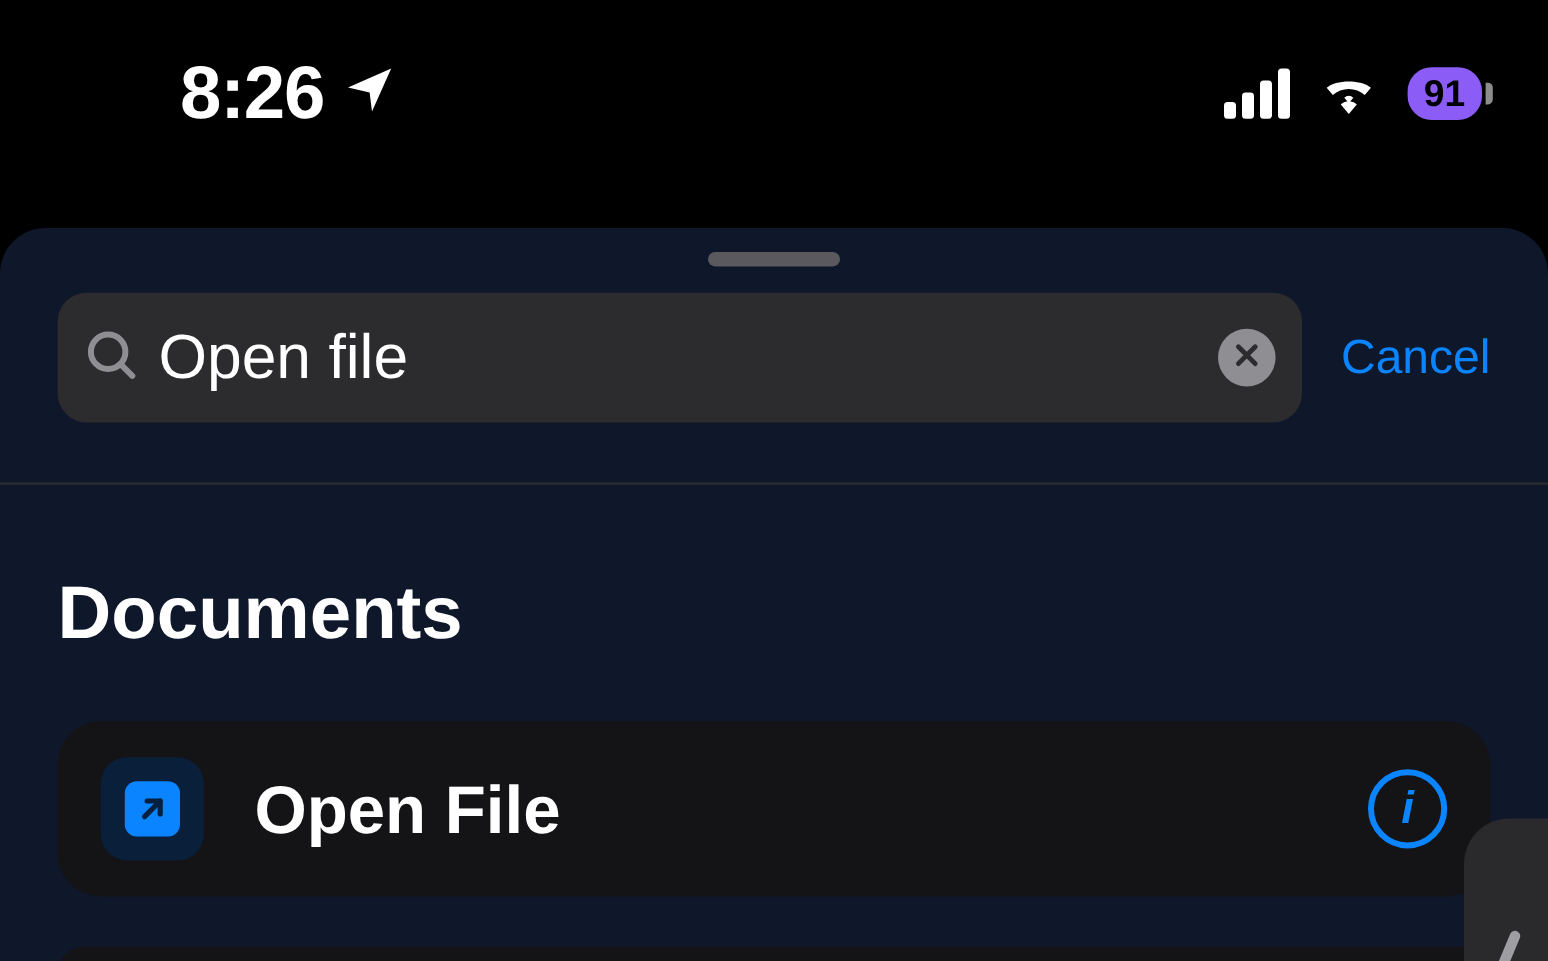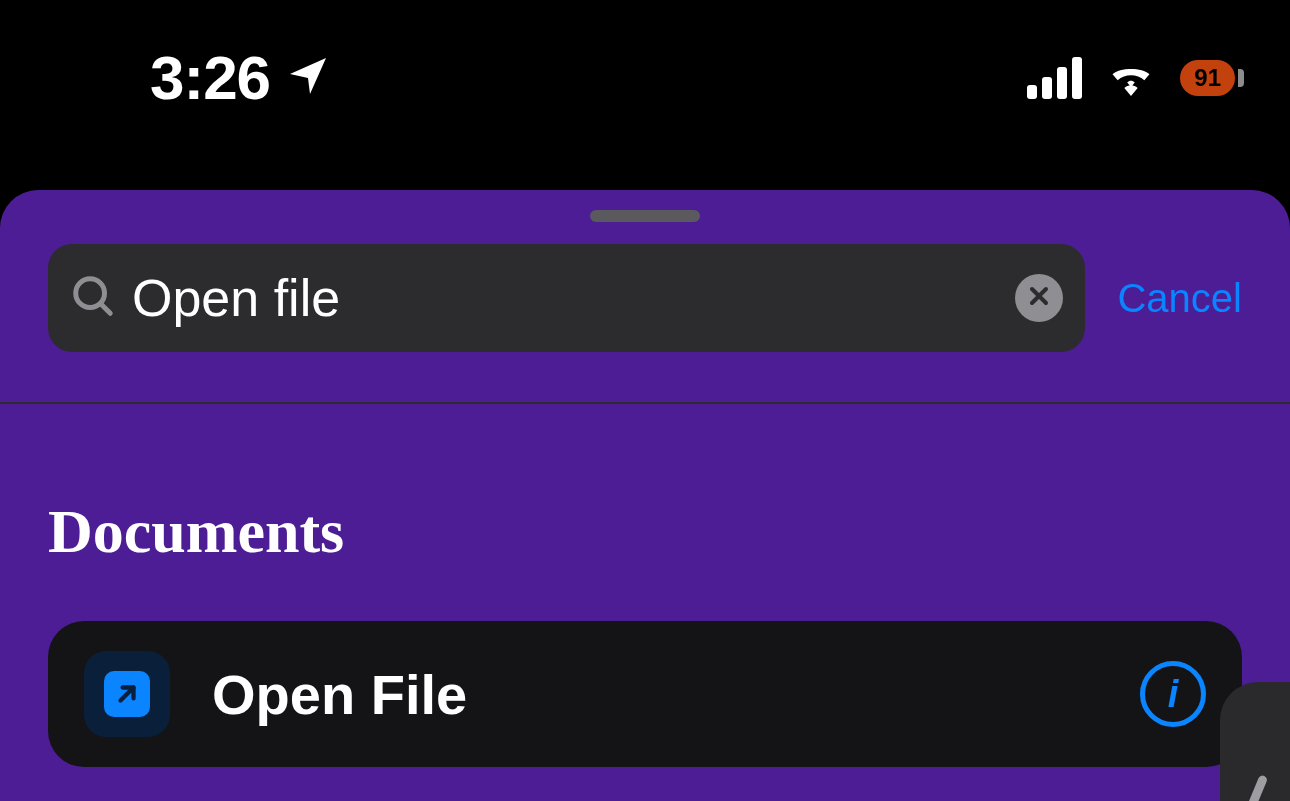--- a/index.html
+++ b/index.html
@@ -7,54 +7,54 @@
 
     
     .status-bar { position:absolute; top:0; left:0; right:0; height:155px; display:flex; align-items:center; justify-content:space-between; padding:0 55px 0 150px; }
     .status-left { display:flex; align-items:center; gap:14px; }
     .time { font-size:62px; font-weight:600; letter-spacing:-1px; }
     .status-right { display:flex; align-items:center; gap:22px; }
     .bars { display:flex; align-items:flex-end; gap:5px; height:42px; }
     .bars span { width:10px; background:#fff; border-radius:3px; }
     .bars span:nth-child(1){height:14px;} .bars span:nth-child(2){height:22px;}
     .bars span:nth-child(3){height:32px;} .bars span:nth-child(4){height:42px;}
-    .battery-pill { background:#c2410c; color:#000; font-size:24px; font-weight:700; border-radius:20px; padding:4px 14px; position:relative; }
+    .battery-pill { background:#8b5cf6; color:#000; font-size:31px; font-weight:700; border-radius:20px; padding:4px 14px; position:relative; }
     .battery-nub { position:absolute; right:-9px; top:50%; transform:translateY(-50%); width:6px; height:18px; background:rgba(255,255,255,.55); border-radius:0 4px 4px 0; }
 
     
-    .sheet { position:absolute; top:190px; left:0; right:0; bottom:0; background:#4c1d95; border-radius:38px 38px 0 0; }
+    .sheet { position:absolute; top:190px; left:0; right:0; bottom:0; background:#0f172a; border-radius:38px 38px 0 0; }
     .grabber { position:absolute; top:20px; left:50%; transform:translateX(-50%); width:110px; height:12px; background:#5a5a5e; border-radius:6px; }
 
     .search-row { display:flex; align-items:center; gap:32px; padding:54px 48px 0 48px; }
     .search-field { flex:1; display:flex; align-items:center; background:#2c2c2e; border-radius:24px; height:108px; padding:0 22px; gap:16px; }
     .search-field input { flex:1; background:transparent; border:none; outline:none; color:#fff; font-size:52px; font-weight:400; caret-color:#0a84ff; }
     .clear-btn { width:48px; height:48px; border-radius:50%; background:#8e8e93; display:flex; align-items:center; justify-content:center; cursor:pointer; flex-shrink:0; }
     .cancel-link { color:#0a84ff; font-size:40px; font-weight:400; cursor:pointer; white-space:nowrap; }
 
     .divider { height:2px; background:#2c2c2e; margin-top:50px; }
 
     .content { padding:0 48px; }
-    .section-title { font-size:62px; font-weight:700; margin-top:92px;font-family:Liberation Serif, serif; }
+    .section-title { font-size:62px; font-weight:700; margin-top:72px; }
 
     .result-card { background:#141416; border-radius:36px; display:flex; align-items:center; padding:30px 36px; margin-top:54px; gap:42px; cursor:pointer; }
     .app-tile { width:86px; height:86px; border-radius:22px; background:#0a1f3a; display:flex; align-items:center; justify-content:center; flex-shrink:0; }
     .arrow-box { width:46px; height:46px; background:#0a84ff; border-radius:10px; display:flex; align-items:center; justify-content:center; }
     .result-label { flex:1; font-size:56px; font-weight:600; }
     .info-circ { width:66px; height:66px; border-radius:50%; border:5px solid #0a84ff; color:#0a84ff; display:flex; align-items:center; justify-content:center; font-size:38px; font-family:"Times New Roman",serif; font-style:italic; font-weight:700; cursor:pointer; flex-shrink:0; }
 
     .next-card { background:#141416; border-radius:36px 36px 0 0; height:22px; margin-top:42px; }
 
     .side-handle { position:absolute; right:0; top:492px; width:70px; height:260px; background:#2a2a2c; border-radius:38px 0 0 38px; display:flex; align-items:center; justify-content:center; cursor:pointer; }
   </style>
 </head>
 <body>
 
 <div class="status-bar">
   <div class="status-left">
-    <span class="time">3:26</span>
+    <span class="time">8:26</span>
     <span>
       <svg width="48" height="48" viewBox="0 0 24 24" fill="#fff">
           <path d="M3 11 L21 3 L13 21 L12 13 Z"></path>
         </svg>
     </span>
   </div>
   <div class="status-right">
     <div class="bars">
         <span></span>
         <span></span>

